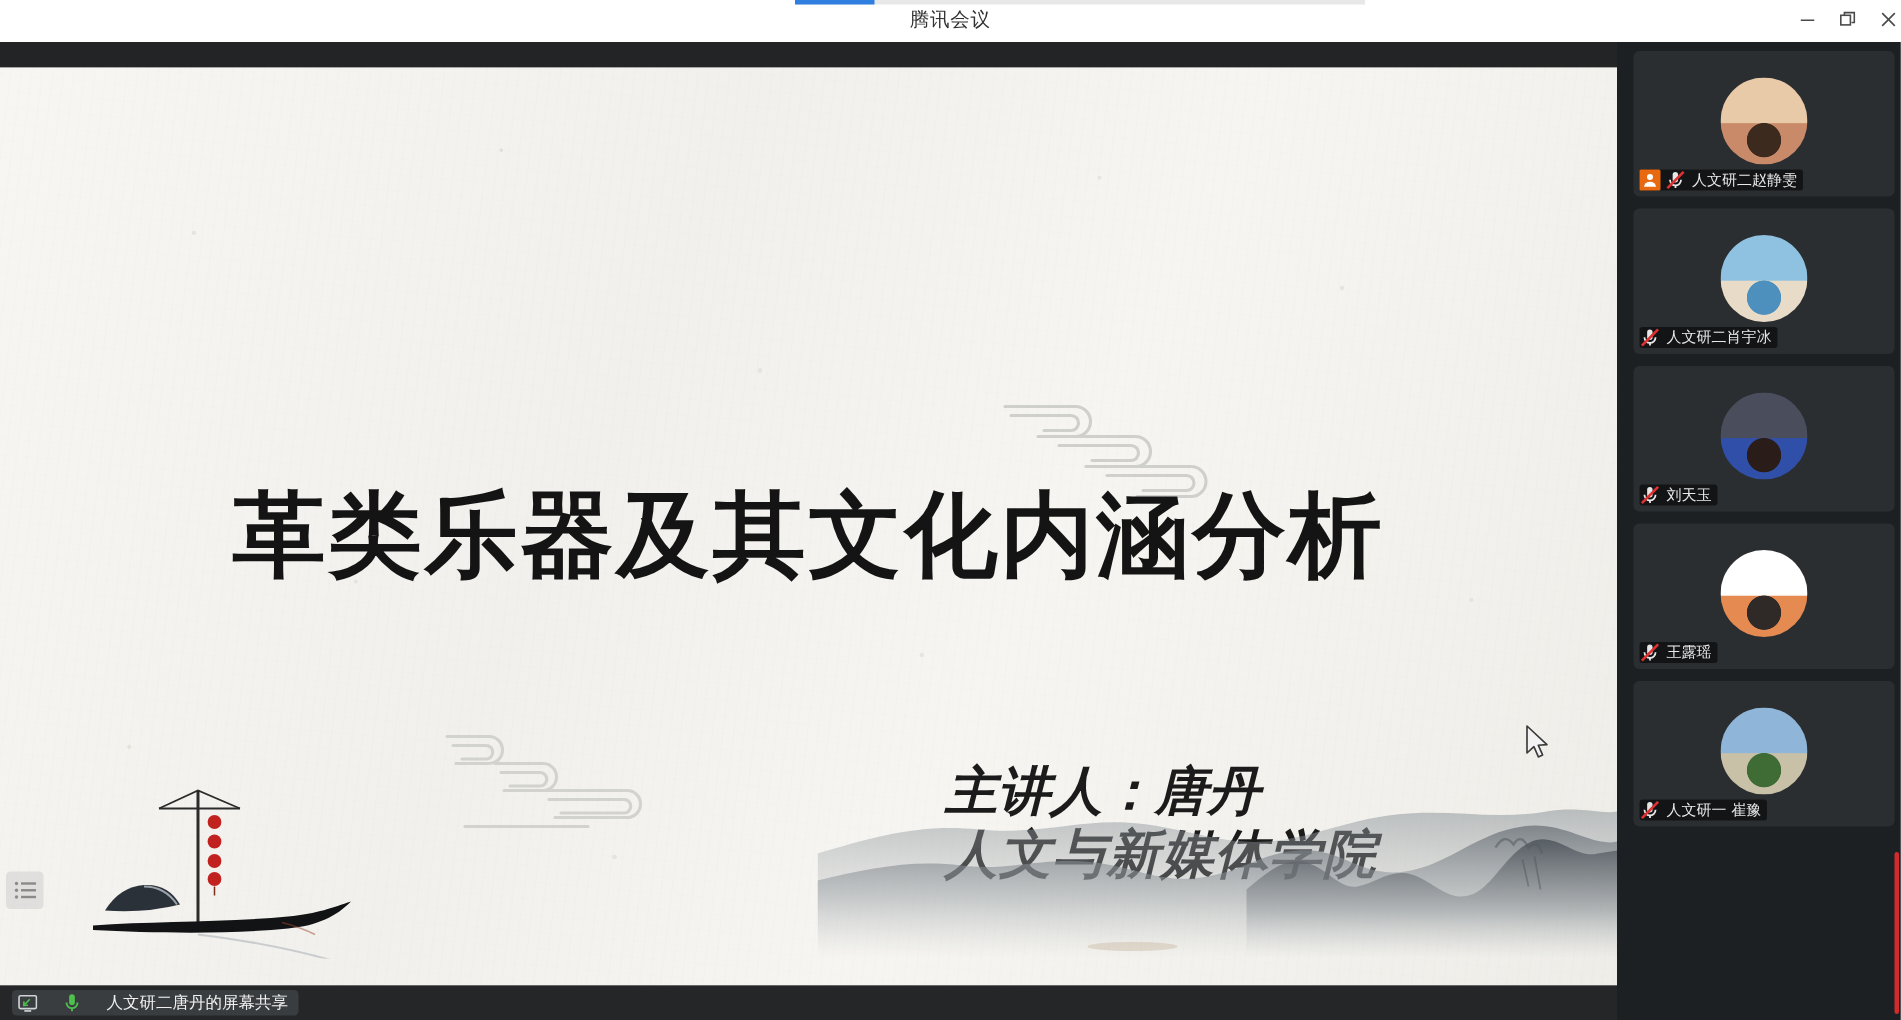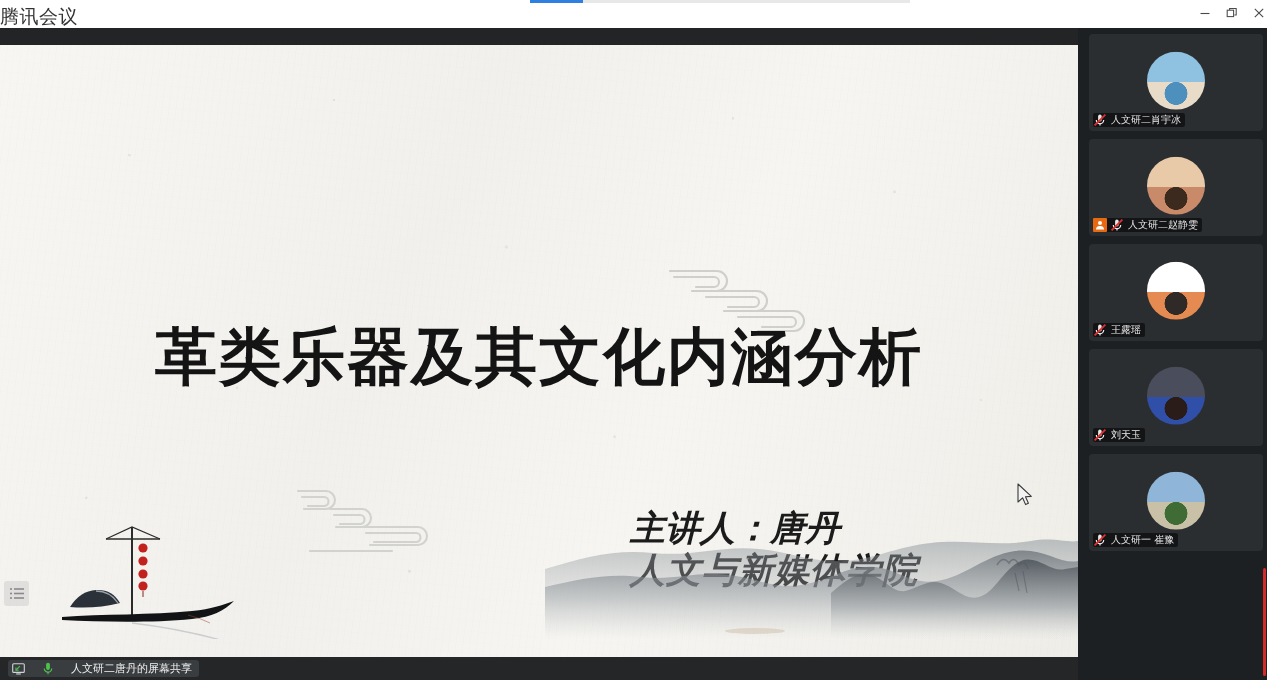--- a/index.html
+++ b/index.html
@@ -19,21 +19,21 @@
   #progress-track {
     position: absolute; left: 530px; top: 0px; width: 380px; height: 3px;
     background: #e8e8e8;
   }
   #progress-fill {
     position: absolute; left: 0; top: 0; height: 3px; width: 52px;
     background: #2f7fe0;
   }
   #window-title {
     position: absolute; left: 0; top: 4px; width: 1267px;
-    text-align: left; font-size: 19px; color: #333; letter-spacing: .5px;
+    text-align: center; font-size: 13px; color: #333; letter-spacing: .5px;
   }
   .wbtn {
     position: absolute; top: 2px; width: 26px; height: 22px;
     display: flex; align-items: center; justify-content: center;
     color: #4a4a4a;
   }
   .wbtn svg { display: block; }
   #btn-min { left: 1192px; }
   #btn-max { left: 1219px; }
   #btn-close { left: 1246px; }
@@ -330,82 +330,82 @@
         </svg>
         <span class="lbl">人文研二唐丹的屏幕共享</span>
       </div>
     </div>
   </div>
 
   <div id="filmstrip">
 
     <div class="tile">
         <div class="tile-avatar">
-          <div class="av" style="background: radial-gradient(circle at 50% 72%, rgb(78, 144, 189) 0px, rgb(78, 144, 189) 22%, transparent 23%), linear-gradient(rgb(143, 194, 224) 0%, rgb(143, 194, 224) 52%, rgb(232, 220, 200) 53%, rgb(232, 220, 200) 100%);"></div>
-        </div>
-        <div class="tile-footer">
-          <svg class="mic-off" viewBox="0 0 14 14">
-            <rect x="5.1" y="1.6" width="3.6" height="7" rx="1.8" fill="#e6e6e6"></rect>
-            <path d="M3.3 6.9 a3.7 3.7 0 0 0 7.4 0" fill="none" stroke="#e6e6e6" stroke-width="1.2"></path>
-            <line x1="7" y1="10.6" x2="7" y2="12.4" stroke="#e6e6e6" stroke-width="1.2"></line>
-            <line x1="1.6" y1="12.4" x2="12.4" y2="1.6" stroke="#e03030" stroke-width="1.8"></line>
-          </svg>
-          <span class="tile-name">人文研二肖宇冰</span>
-        </div>
-      </div>
-      <div class="tile">
-        <div class="tile-avatar">
           <div class="av" style="background: radial-gradient(circle at 50% 72%, rgb(59, 42, 29) 0px, rgb(59, 42, 29) 22%, transparent 23%), linear-gradient(rgb(232, 201, 168) 0%, rgb(232, 201, 168) 52%, rgb(201, 138, 106) 53%, rgb(201, 138, 106) 100%);"></div>
         </div>
         <div class="tile-footer">
           <div class="host-badge">
             <svg width="10" height="10" viewBox="0 0 10 10">
               <circle cx="5" cy="3" r="2" fill="#fff"></circle>
               <path d="M1 9.5 a4 3.4 0 0 1 8 0 Z" fill="#fff"></path>
             </svg>
           </div>
           <svg class="mic-off" viewBox="0 0 14 14">
             <rect x="5.1" y="1.6" width="3.6" height="7" rx="1.8" fill="#e6e6e6"></rect>
             <path d="M3.3 6.9 a3.7 3.7 0 0 0 7.4 0" fill="none" stroke="#e6e6e6" stroke-width="1.2"></path>
             <line x1="7" y1="10.6" x2="7" y2="12.4" stroke="#e6e6e6" stroke-width="1.2"></line>
             <line x1="1.6" y1="12.4" x2="12.4" y2="1.6" stroke="#e03030" stroke-width="1.8"></line>
           </svg>
           <span class="tile-name">人文研二赵静雯</span>
         </div>
       </div>
       <div class="tile">
         <div class="tile-avatar">
+          <div class="av" style="background: radial-gradient(circle at 50% 72%, rgb(78, 144, 189) 0px, rgb(78, 144, 189) 22%, transparent 23%), linear-gradient(rgb(143, 194, 224) 0%, rgb(143, 194, 224) 52%, rgb(232, 220, 200) 53%, rgb(232, 220, 200) 100%);"></div>
+        </div>
+        <div class="tile-footer">
+          <svg class="mic-off" viewBox="0 0 14 14">
+            <rect x="5.1" y="1.6" width="3.6" height="7" rx="1.8" fill="#e6e6e6"></rect>
+            <path d="M3.3 6.9 a3.7 3.7 0 0 0 7.4 0" fill="none" stroke="#e6e6e6" stroke-width="1.2"></path>
+            <line x1="7" y1="10.6" x2="7" y2="12.4" stroke="#e6e6e6" stroke-width="1.2"></line>
+            <line x1="1.6" y1="12.4" x2="12.4" y2="1.6" stroke="#e03030" stroke-width="1.8"></line>
+          </svg>
+          <span class="tile-name">人文研二肖宇冰</span>
+        </div>
+      </div>
+      <div class="tile">
+        <div class="tile-avatar">
+          <div class="av" style="background: radial-gradient(circle at 50% 72%, rgb(42, 28, 24) 0px, rgb(42, 28, 24) 22%, transparent 23%), linear-gradient(rgb(74, 78, 92) 0%, rgb(74, 78, 92) 52%, rgb(47, 79, 168) 53%, rgb(47, 79, 168) 100%);"></div>
+        </div>
+        <div class="tile-footer">
+          <svg class="mic-off" viewBox="0 0 14 14">
+            <rect x="5.1" y="1.6" width="3.6" height="7" rx="1.8" fill="#e6e6e6"></rect>
+            <path d="M3.3 6.9 a3.7 3.7 0 0 0 7.4 0" fill="none" stroke="#e6e6e6" stroke-width="1.2"></path>
+            <line x1="7" y1="10.6" x2="7" y2="12.4" stroke="#e6e6e6" stroke-width="1.2"></line>
+            <line x1="1.6" y1="12.4" x2="12.4" y2="1.6" stroke="#e03030" stroke-width="1.8"></line>
+          </svg>
+          <span class="tile-name">刘天玉</span>
+        </div>
+      </div>
+      <div class="tile">
+        <div class="tile-avatar">
           <div class="av" style="background: radial-gradient(circle at 50% 72%, rgb(47, 42, 40) 0px, rgb(47, 42, 40) 22%, transparent 23%), linear-gradient(rgb(255, 255, 255) 0%, rgb(255, 255, 255) 52%, rgb(229, 138, 80) 53%, rgb(229, 138, 80) 100%);"></div>
         </div>
         <div class="tile-footer">
           <svg class="mic-off" viewBox="0 0 14 14">
             <rect x="5.1" y="1.6" width="3.6" height="7" rx="1.8" fill="#e6e6e6"></rect>
             <path d="M3.3 6.9 a3.7 3.7 0 0 0 7.4 0" fill="none" stroke="#e6e6e6" stroke-width="1.2"></path>
             <line x1="7" y1="10.6" x2="7" y2="12.4" stroke="#e6e6e6" stroke-width="1.2"></line>
             <line x1="1.6" y1="12.4" x2="12.4" y2="1.6" stroke="#e03030" stroke-width="1.8"></line>
           </svg>
           <span class="tile-name">王露瑶</span>
         </div>
       </div>
       <div class="tile">
         <div class="tile-avatar">
-          <div class="av" style="background: radial-gradient(circle at 50% 72%, rgb(42, 28, 24) 0px, rgb(42, 28, 24) 22%, transparent 23%), linear-gradient(rgb(74, 78, 92) 0%, rgb(74, 78, 92) 52%, rgb(47, 79, 168) 53%, rgb(47, 79, 168) 100%);"></div>
-        </div>
-        <div class="tile-footer">
-          <svg class="mic-off" viewBox="0 0 14 14">
-            <rect x="5.1" y="1.6" width="3.6" height="7" rx="1.8" fill="#e6e6e6"></rect>
-            <path d="M3.3 6.9 a3.7 3.7 0 0 0 7.4 0" fill="none" stroke="#e6e6e6" stroke-width="1.2"></path>
-            <line x1="7" y1="10.6" x2="7" y2="12.4" stroke="#e6e6e6" stroke-width="1.2"></line>
-            <line x1="1.6" y1="12.4" x2="12.4" y2="1.6" stroke="#e03030" stroke-width="1.8"></line>
-          </svg>
-          <span class="tile-name">刘天玉</span>
-        </div>
-      </div>
-      <div class="tile">
-        <div class="tile-avatar">
           <div class="av" style="background: radial-gradient(circle at 50% 72%, rgb(63, 107, 52) 0px, rgb(63, 107, 52) 22%, transparent 23%), linear-gradient(rgb(143, 182, 216) 0%, rgb(143, 182, 216) 52%, rgb(201, 192, 168) 53%, rgb(201, 192, 168) 100%);"></div>
         </div>
         <div class="tile-footer">
           <svg class="mic-off" viewBox="0 0 14 14">
             <rect x="5.1" y="1.6" width="3.6" height="7" rx="1.8" fill="#e6e6e6"></rect>
             <path d="M3.3 6.9 a3.7 3.7 0 0 0 7.4 0" fill="none" stroke="#e6e6e6" stroke-width="1.2"></path>
             <line x1="7" y1="10.6" x2="7" y2="12.4" stroke="#e6e6e6" stroke-width="1.2"></line>
             <line x1="1.6" y1="12.4" x2="12.4" y2="1.6" stroke="#e03030" stroke-width="1.8"></line>
           </svg>
           <span class="tile-name">人文研一 崔豫</span>

